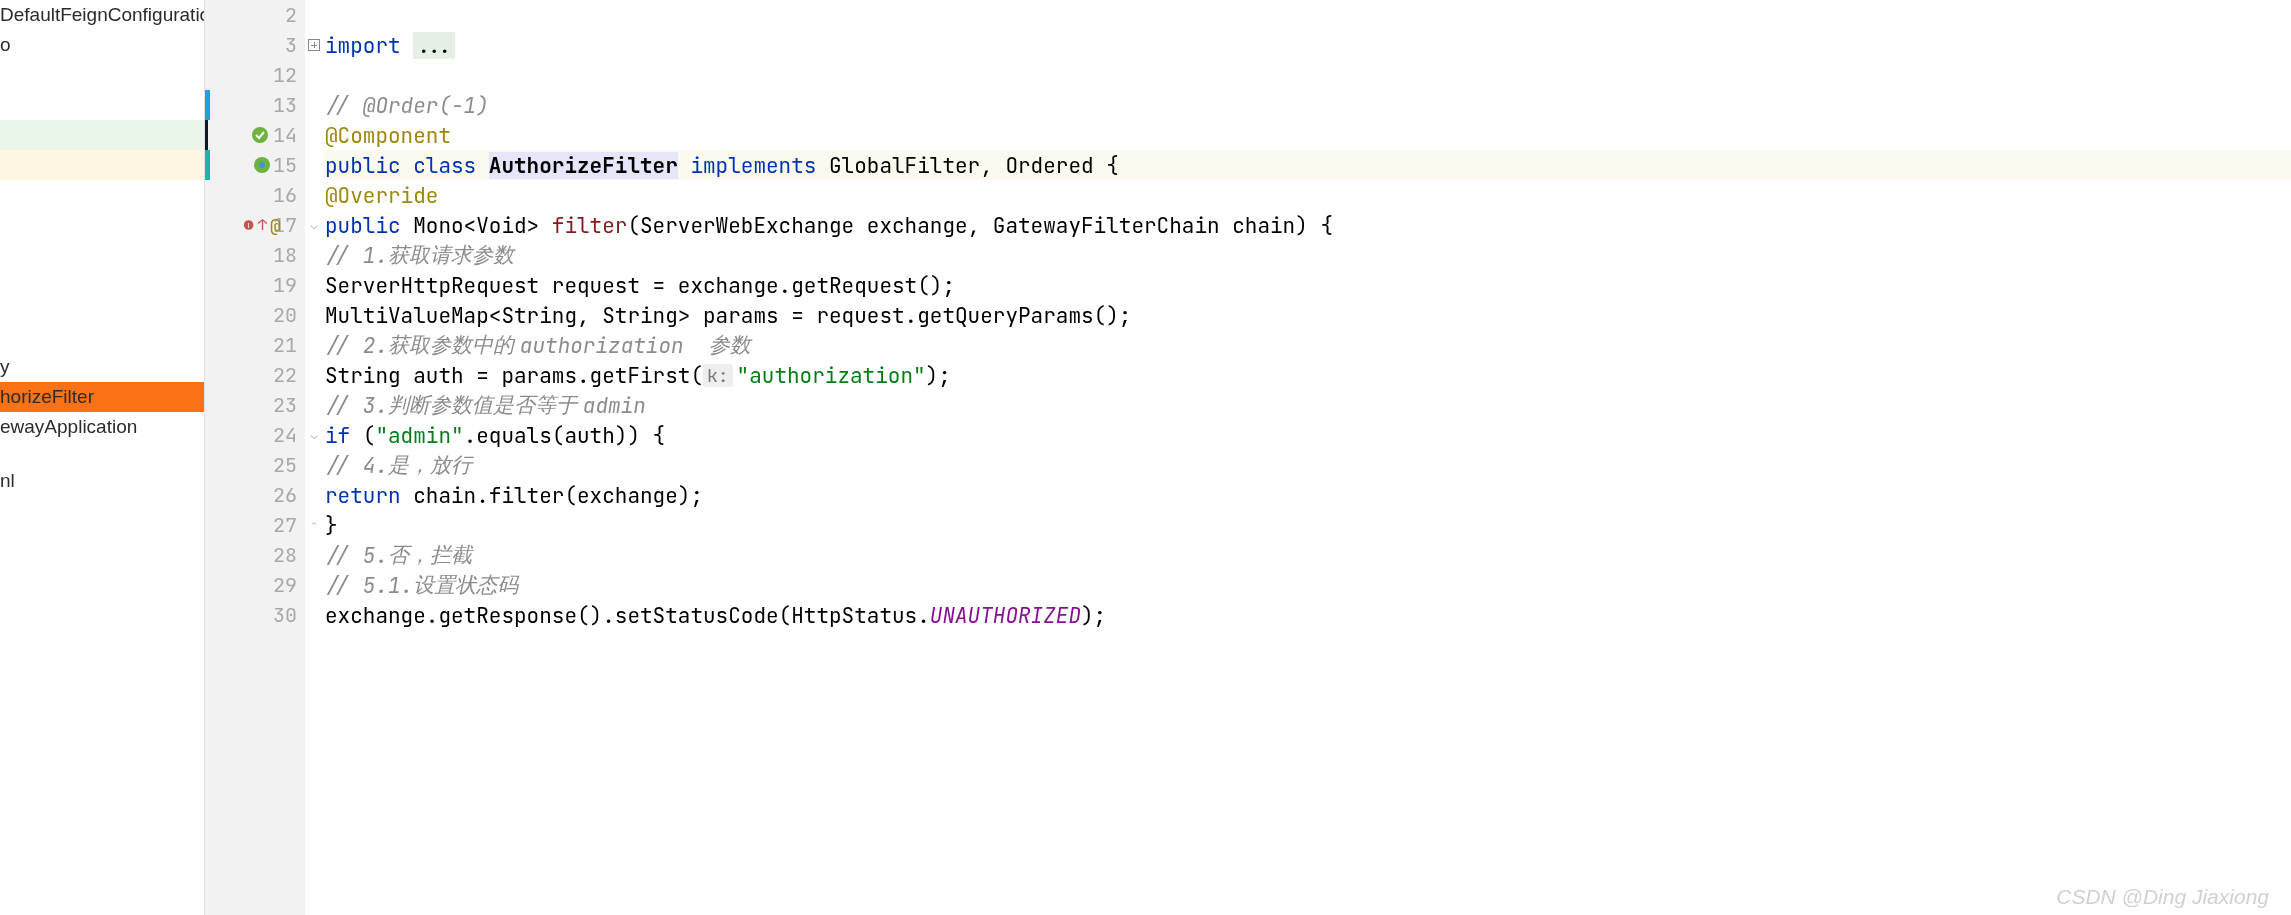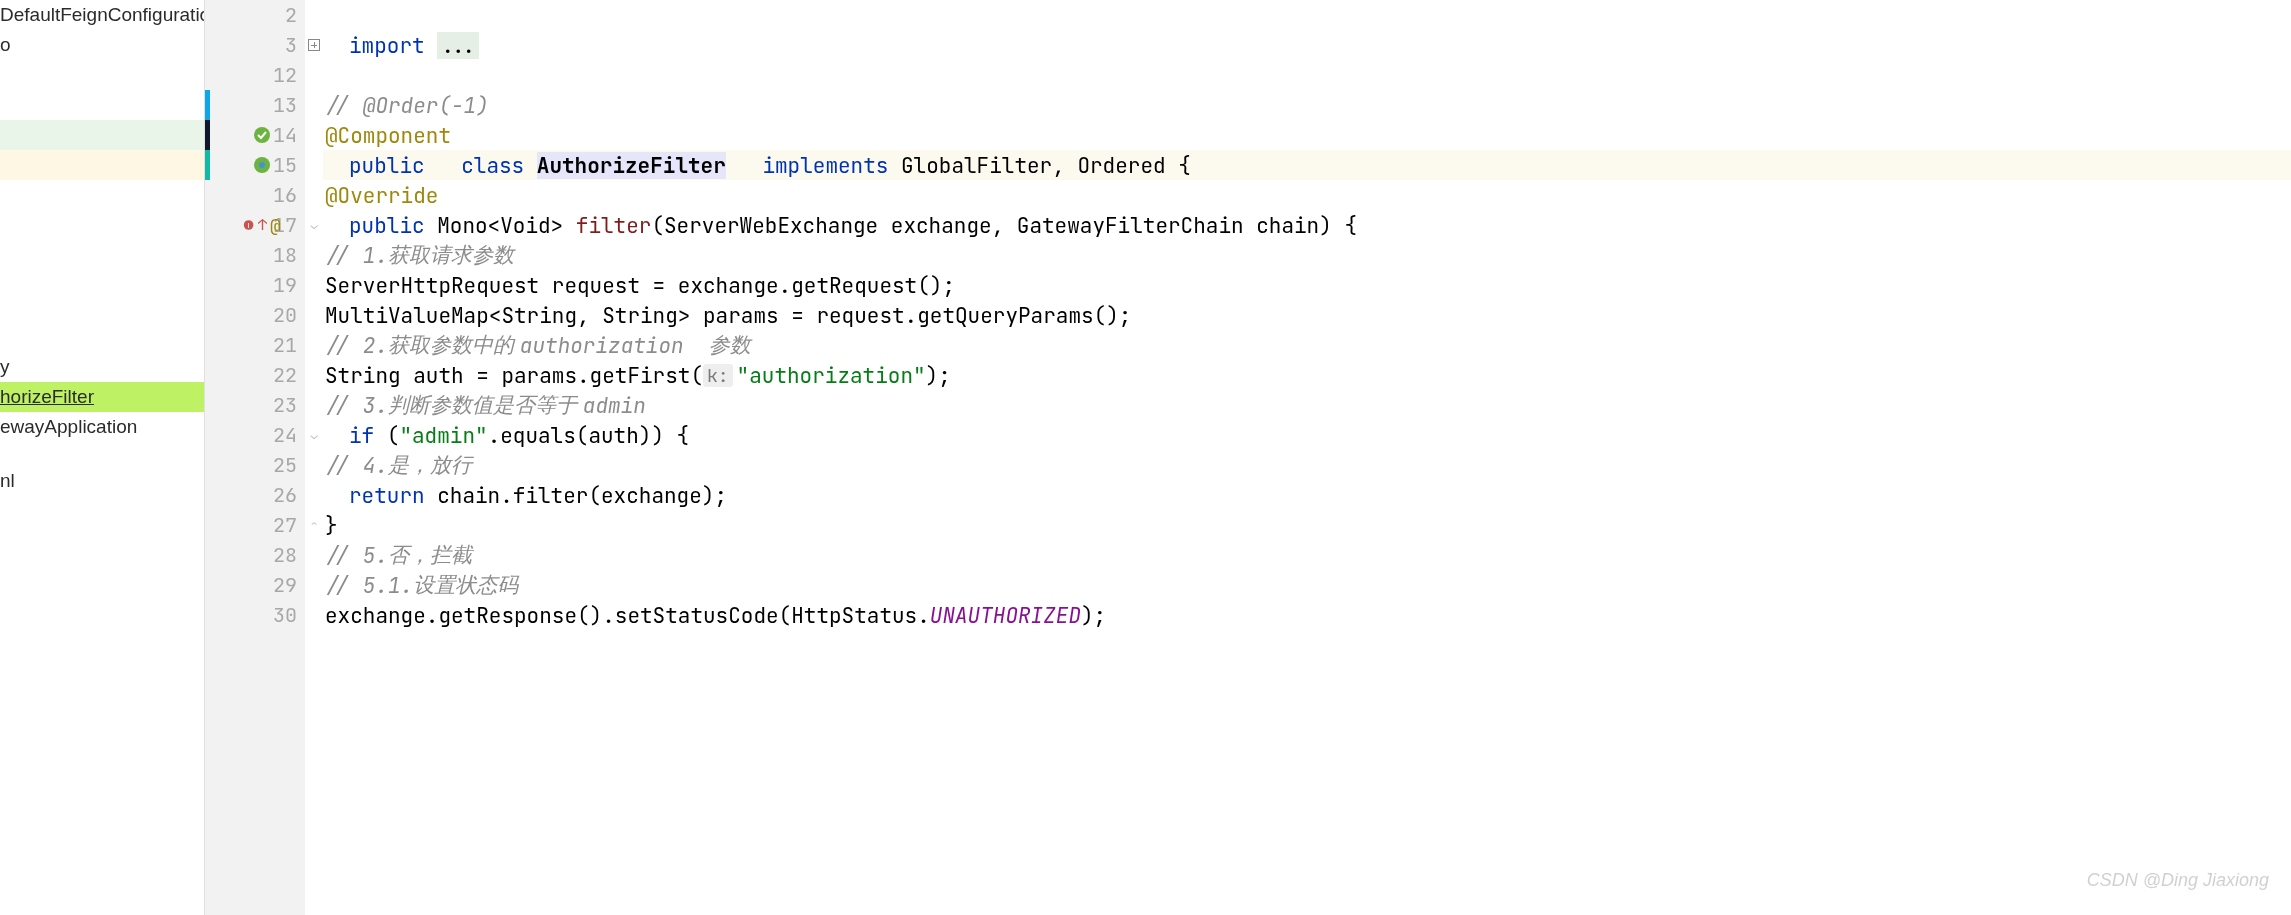--- a/index.html
+++ b/index.html
@@ -29,22 +29,21 @@
       overflow: hidden;
     }
     .sidebar-item {
       padding: 2px 4px 2px 0;
       white-space: nowrap;
       height: 30px;
       display: flex;
       align-items: center;
     }
     .sidebar-item.selected {
-      background: #bef264;
-      text-decoration: underline;
+      background: #f97316;
     }
     .gutter {
       width: 100px;
       background: #f2f2f2;
       display: flex;
       flex-direction: column;
     }
     .gutter-row {
       height: 30px;
       display: flex;
@@ -103,45 +102,45 @@
       height: 30px;
       display: flex;
       align-items: center;
       white-space: pre;
       padding-left: 2px;
     }
     .code-row.hl {
       background: #fcfaee;
     }
     
-    .kw { color: #0033b3; margin-left: 24px; }       
+    .kw { color: #0033b3; }       
     .anno { color: #9e880d; }     
     .mtd { color: #7f1d1d; }      
     .str { color: #067d17; }      
     .cmt { color: #8c8c8c; font-style: italic; }
     .cmt-zh { font-style: italic; font-family: Liberation Sans, sans-serif; }
     .const { color: #871094; font-style: italic; } 
     .classname-bg { background: #e6e6fa; font-weight: bold; }
     .dots-bg { background: #e6efe6; padding: 0 2px; }
     .param-hint {
       background: #eeeeee;
       color: #7a7a7a;
       font-size: 18px;
       padding: 0 4px;
       border-radius: 3px;
       margin-right: 4px;
     }
     .gutter-icon-svg { width: 20px; height: 20px; }
     .watermark {
       position: absolute;
       right: 22px;
-      bottom: 24px;
+      bottom: 6px;
       color: rgba(120,120,120,0.35);
       font-family: Arial, sans-serif;
-      font-size: 18px;
+      font-size: 21px;
       font-style: italic;
     }
   </style>
 </head>
 <body>
 
 <div class="layout">
 
   <div class="sidebar">
     <div class="sidebar-item">
@@ -175,21 +174,21 @@
       </div>
     <div class="gutter-row">
         <span class="num">3</span>
       </div>
     <div class="gutter-row">
         <span class="num">12</span>
       </div>
     <div class="gutter-row" style="border-left:5px solid #0ea5e9">
         <span class="num">13</span>
       </div>
-    <div class="gutter-row" style="border-left:5px solid #0f172a">
+    <div class="gutter-row" style="border-left:3px solid #0f172a">
         <span class="num">14</span>
       <span class="gutter-icons">
         <svg class="gutter-icon-svg" viewBox="0 0 20 20">
             <circle cx="10" cy="10" r="8" fill="#6db33f"></circle>
             <path d="M6 10 L9 13 L14 7" stroke="#fff" stroke-width="2" fill="none"></path>
           </svg>
       </span>
     </div>
     <div class="gutter-row" style="border-left:5px solid #14b8a6">
         <span class="num">15</span>

